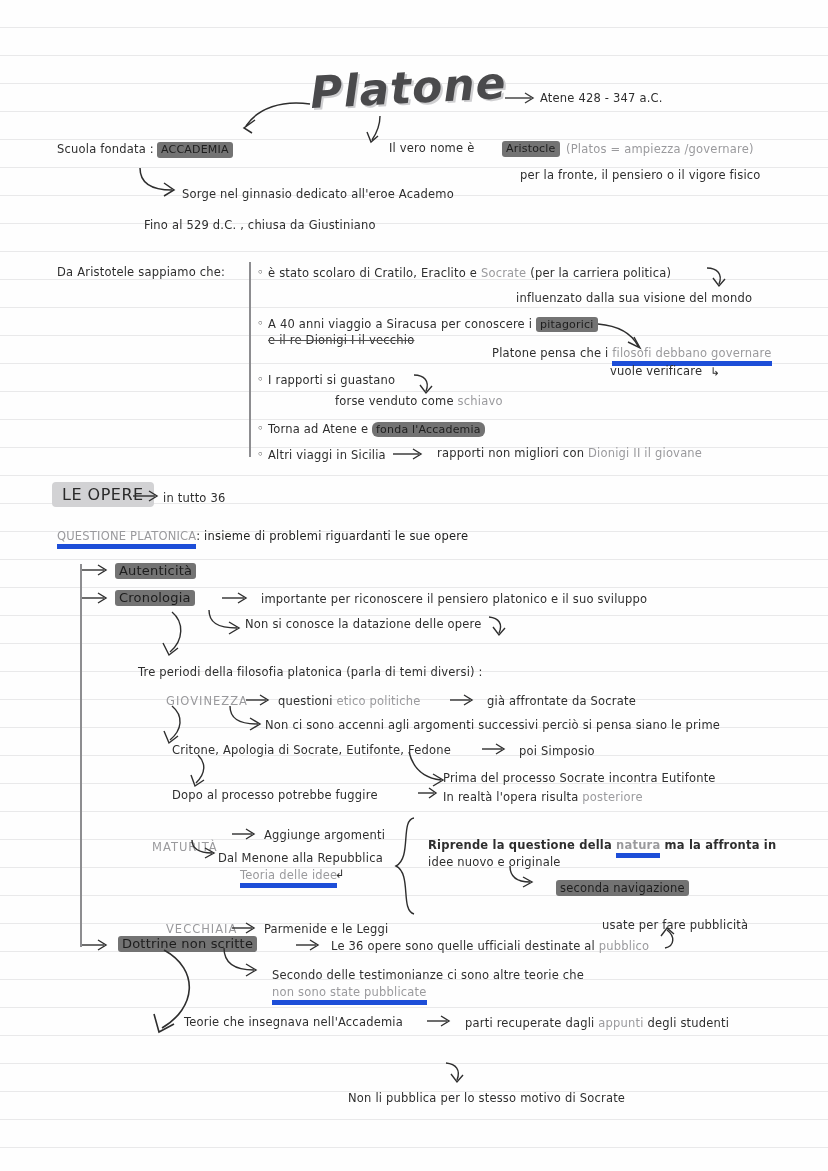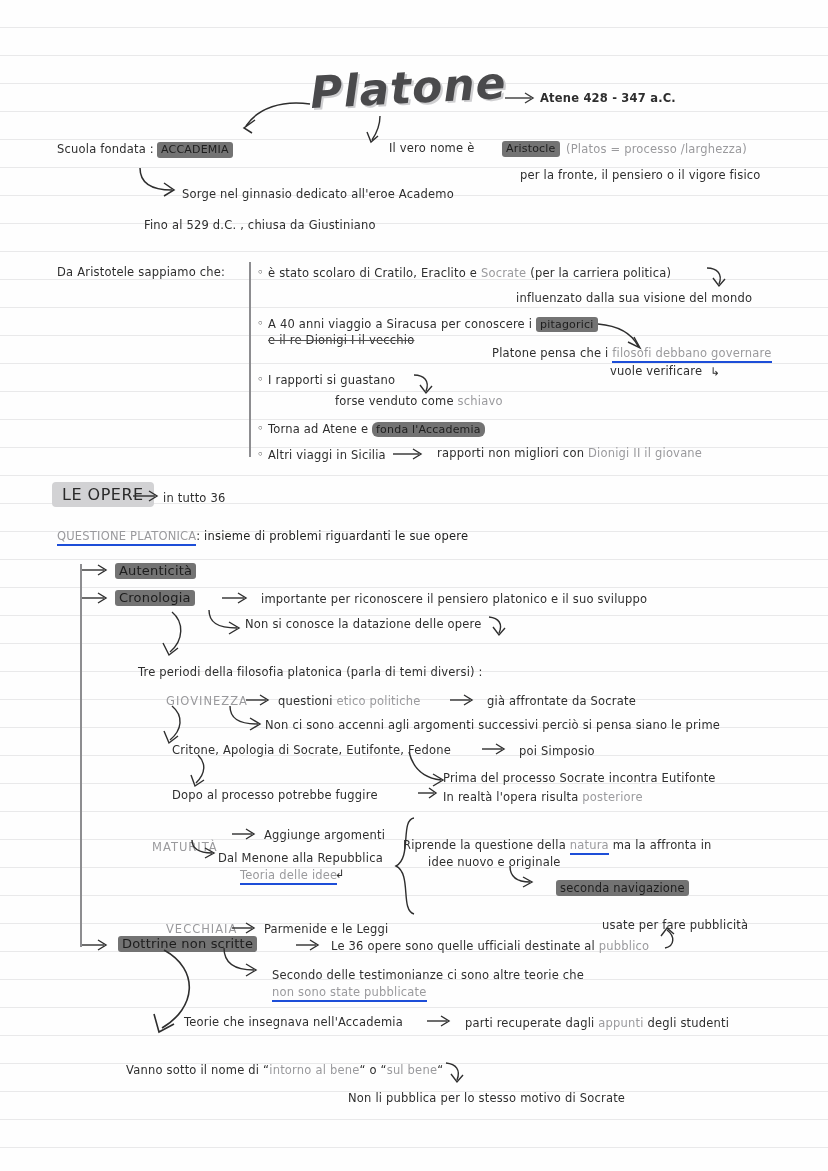--- a/index.html
+++ b/index.html
@@ -40,21 +40,21 @@
     line-height: 14px;
   }
   .grey  { color: #9a9a9d; }
   .dark  { color: #1d1d1d; }
   .hl {
     background: #737373;
     padding: 1px 4px 1px 4px;
     border-radius: 3px;
     color: #1d1d1d;
   }
-  .ul-grey { border-bottom: 2px solid #1d4ed8; padding-bottom: 1px; color:#9a9a9d; }
+  .ul-grey { border-bottom: 5px solid #1d4ed8; padding-bottom: 1px; color:#9a9a9d; }
   .strike { text-decoration: line-through; text-decoration-color: #555; }
   .bullet {
     position: absolute;
     font-size: 11.5px;
     color: #3a3a3a;
   }
   .title {
     position: absolute;
     font-family: "DejaVu Sans", sans-serif;
     font-weight: bold;
@@ -86,38 +86,38 @@
 
 <div id="page">
   <div id="rules"></div>
 
   <div class="title" style="left:310px; top:62px;">Platone</div>
 
   <svg class="deco" style="left:505px; top:88px;" width="40" height="20">
     <line x1="0" y1="10" x2="26" y2="10" stroke="#3a3a3a" stroke-width="1.4"></line>
     <path d="M20,5 L28,10 L20,15" fill="none" stroke="#3a3a3a" stroke-width="1.4"></path>
   </svg>
-  <div class="txt" style="left:540px; top:91px;font-weight:bold;">Atene 428 - 347 a.C.</div>
+  <div class="txt" style="left:540px; top:91px;">Atene 428 - 347 a.C.</div>
 
   <svg class="deco" style="left:222px; top:100px;" width="90" height="45">
     <path d="M88,4 C60,0 36,8 24,26" fill="none" stroke="#2e2e2e" stroke-width="1.5"></path>
     <path d="M33,20 L22,28 L30,33" fill="none" stroke="#2e2e2e" stroke-width="1.5"></path>
   </svg>
 
   <svg class="deco" style="left:366px; top:116px;" width="30" height="32">
     <path d="M14,0 C14,10 10,18 6,24" fill="none" stroke="#2e2e2e" stroke-width="1.4"></path>
     <path d="M1,16 L5,26 L12,20" fill="none" stroke="#2e2e2e" stroke-width="1.4"></path>
   </svg>
 
   <div class="txt" style="left:57px; top:142px;">Scuola fondata :</div>
   <div class="txt hl" style="left:157px; top:142px; font-size:11px;">ACCADEMIA</div>
 
   <div class="txt" style="left:389px; top:141px;">Il vero nome è</div>
   <div class="txt hl" style="left:502px; top:141px; font-size:11px;">Aristocle</div>
-  <div class="txt grey" style="left:566px; top:142px;">(Platos = processo /larghezza)</div>
+  <div class="txt grey" style="left:566px; top:142px;">(Platos = ampiezza /governare)</div>
 
   <div class="txt" style="left:520px; top:168px;">per la fronte, il pensiero o il vigore fisico</div>
 
   <svg class="deco" style="left:138px; top:168px;" width="50" height="40">
     <path d="M2,0 C2,14 12,22 34,22" fill="none" stroke="#2e2e2e" stroke-width="1.5"></path>
     <path d="M26,15 L36,22 L26,28" fill="none" stroke="#2e2e2e" stroke-width="1.5"></path>
   </svg>
   <div class="txt" style="left:182px; top:187px;">Sorge nel ginnasio dedicato all'eroe Academo</div>
   <div class="txt" style="left:144px; top:218px;">Fino al 529 d.C. , chiusa da Giustiniano</div>
 
@@ -284,21 +284,21 @@
     <path d="M2,0 C2,8 8,13 22,13" fill="none" stroke="#2e2e2e" stroke-width="1.4"></path>
     <path d="M15,8 L24,13 L15,18" fill="none" stroke="#2e2e2e" stroke-width="1.4"></path>
   </svg>
   <div class="txt" style="left:218px; top:851px;">Dal Menone alla Repubblica</div>
   <div class="txt ul-grey" style="left:240px; top:868px;">Teoria delle idee</div>
   <div class="txt" style="left:335px; top:867px;">↲</div>
 
   <svg class="deco" style="left:392px; top:818px;" width="36" height="100">
     <path d="M22,0 C8,2 20,40 4,48 C20,56 8,92 22,96" fill="none" stroke="#2e2e2e" stroke-width="1.4"></path>
   </svg>
-  <div class="txt" style="left:403px; top:838px;">
+  <div class="txt" style="left:428px; top:838px;font-weight:bold;">
     <span>Riprende la questione della </span><span class="ul-grey">natura</span><span> ma la affronta in</span>
   </div>
   <div class="txt" style="left:428px; top:855px;">idee nuovo e originale</div>
   <svg class="deco" style="left:508px; top:866px;" width="30" height="24">
     <path d="M2,0 C2,10 8,16 22,16" fill="none" stroke="#2e2e2e" stroke-width="1.4"></path>
     <path d="M15,11 L24,16 L15,21" fill="none" stroke="#2e2e2e" stroke-width="1.4"></path>
   </svg>
   <div class="txt hl" style="left:540px; top:880px; font-size:11.5px;margin-left:16px;">seconda navigazione</div>
 
   <div class="txt grey" style="left:166px; top:922px; letter-spacing:1px;">VECCHIAIA</div>
@@ -339,21 +339,18 @@
   </svg>
   <div class="txt" style="left:184px; top:1015px;">Teorie che insegnava nell'Accademia</div>
   <svg class="deco" style="left:427px; top:1014px;" width="34" height="16">
     <line x1="0" y1="7" x2="20" y2="7" stroke="#2e2e2e" stroke-width="1.4"></line>
     <path d="M14,2 L22,7 L14,12" fill="none" stroke="#2e2e2e" stroke-width="1.4"></path>
   </svg>
   <div class="txt" style="left:465px; top:1016px;">
     <span>parti recuperate dagli </span><span class="grey">appunti</span><span> degli studenti</span>
   </div>
 
-  <div class="txt" style="left:126px; top:1063px;">
-    <span>Vanno sotto il nome di “</span><span class="grey">intorno al bene</span><span>“ o “</span><span class="grey">sul bene</span><span>“</span>
-  </div>
   <svg class="deco" style="left:444px; top:1062px;" width="26" height="26">
     <path d="M2,1 C12,2 17,8 13,18" fill="none" stroke="#2e2e2e" stroke-width="1.4"></path>
     <path d="M7,12 L13,20 L19,13" fill="none" stroke="#2e2e2e" stroke-width="1.4"></path>
   </svg>
   <div class="txt" style="left:348px; top:1091px;">Non li pubblica per lo stesso motivo di Socrate</div>
 </div>
 
 </body></html>

